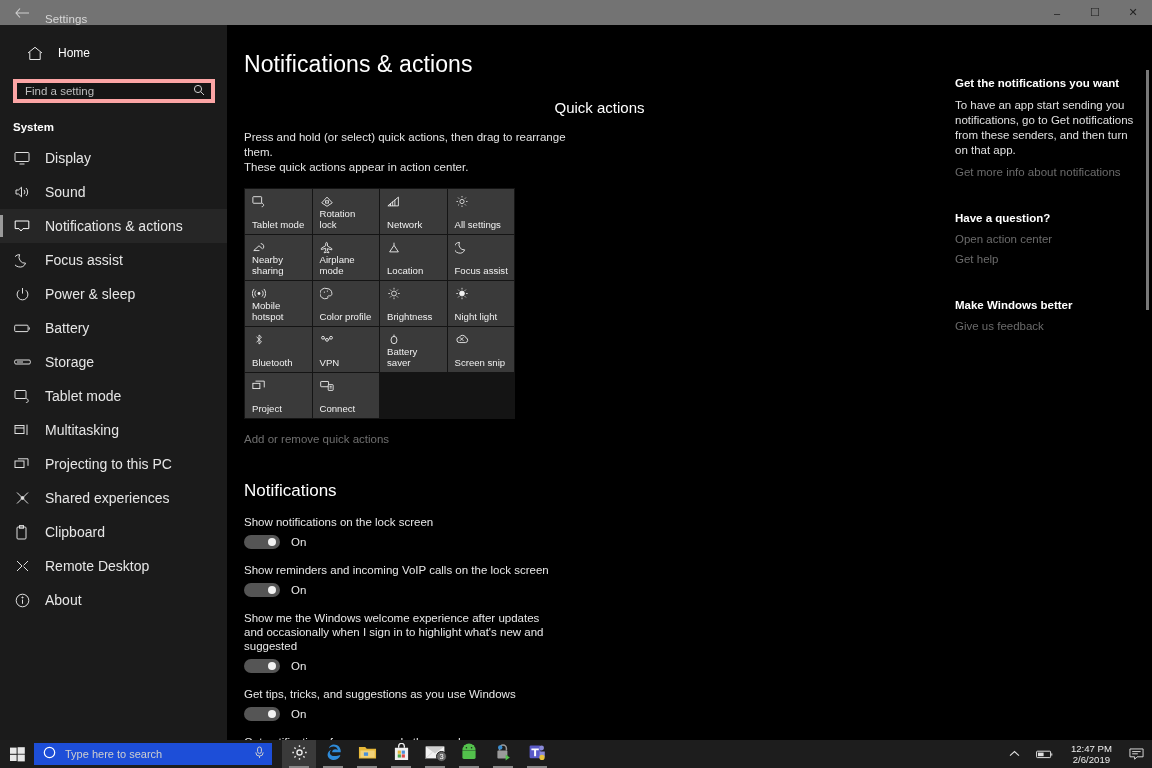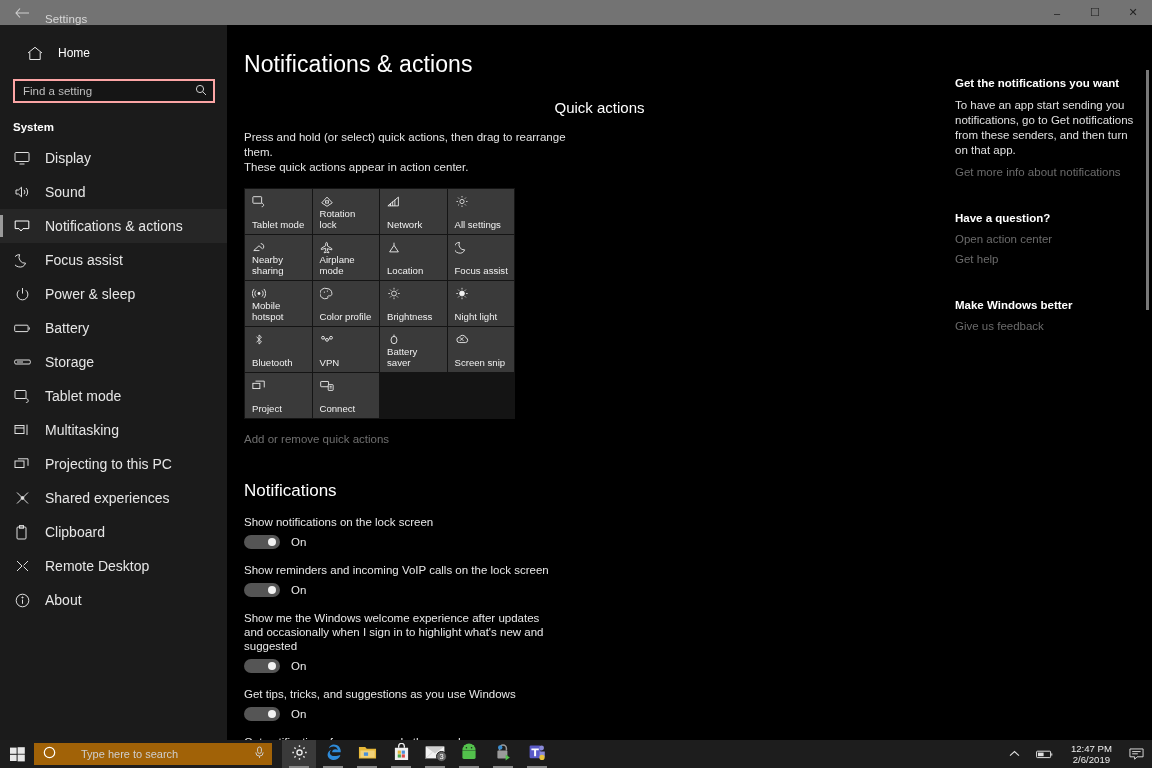--- a/index.html
+++ b/index.html
@@ -58,21 +58,21 @@
     height: 32px; display: flex; align-items: center;
     padding-left: 26px; gap: 14px;
     color: #ffffff;
   }
   .nav-home .lbl { font-size: 12px; }
   .icon { width: 18px; height: 18px; display:inline-flex; align-items:center; justify-content:center; flex: 0 0 18px; }
   .icon svg { display:block; }
 
   .search-wrap { padding: 10px 12px 0 13px; }
   .search-box {
-    height: 24px; border: 2px solid #fca5a5; background: #151515;
+    height: 24px; border: 4px solid #fca5a5; background: #151515;
     display: flex; align-items: center; padding: 0 6px 0 8px;
   }
   .search-box input {
     flex: 1; background: transparent; border: 0; outline: none;
     color: #d8d8d8; font-size: 11.5px; font-family: inherit;
   }
   .search-box input::placeholder { color: #bdbdbd; }
   .search-ico { color: #cfcfcf; font-size: 12px; margin-left: 4px; }
 
   .section-title {
@@ -183,22 +183,22 @@
   .taskbar {
     position: absolute; left: 0; bottom: 0;
     width: 1152px; height: 28px;
     background: #1d1d1d;
     display: flex; align-items: center;
   }
   .tb-start {
     width: 34px; height: 28px; display: flex; align-items: center; justify-content: center;
   }
   .tb-search {
-    width: 238px; height: 22px; background: #a16207;
-    display: flex; align-items: center; padding: 0 7px 0 9px; gap: 25px;
+    width: 238px; height: 22px; background: #1d4ed8;
+    display: flex; align-items: center; padding: 0 7px 0 9px; gap: 9px;
   }
   .tb-search .txt { flex: 1; font-size: 11px; color: #cfcfcf; }
   .tb-icons { display: flex; align-items: center; height: 28px; margin-left: 10px; }
   .tb-app {
     width: 34px; height: 28px; display: flex; align-items: center; justify-content: center;
     position: relative;
   }
   .tb-app.run::after {
     content: ""; position: absolute; bottom: 0; left: 7px; width: 20px; height: 2px;
     background: #8a8a8a;

